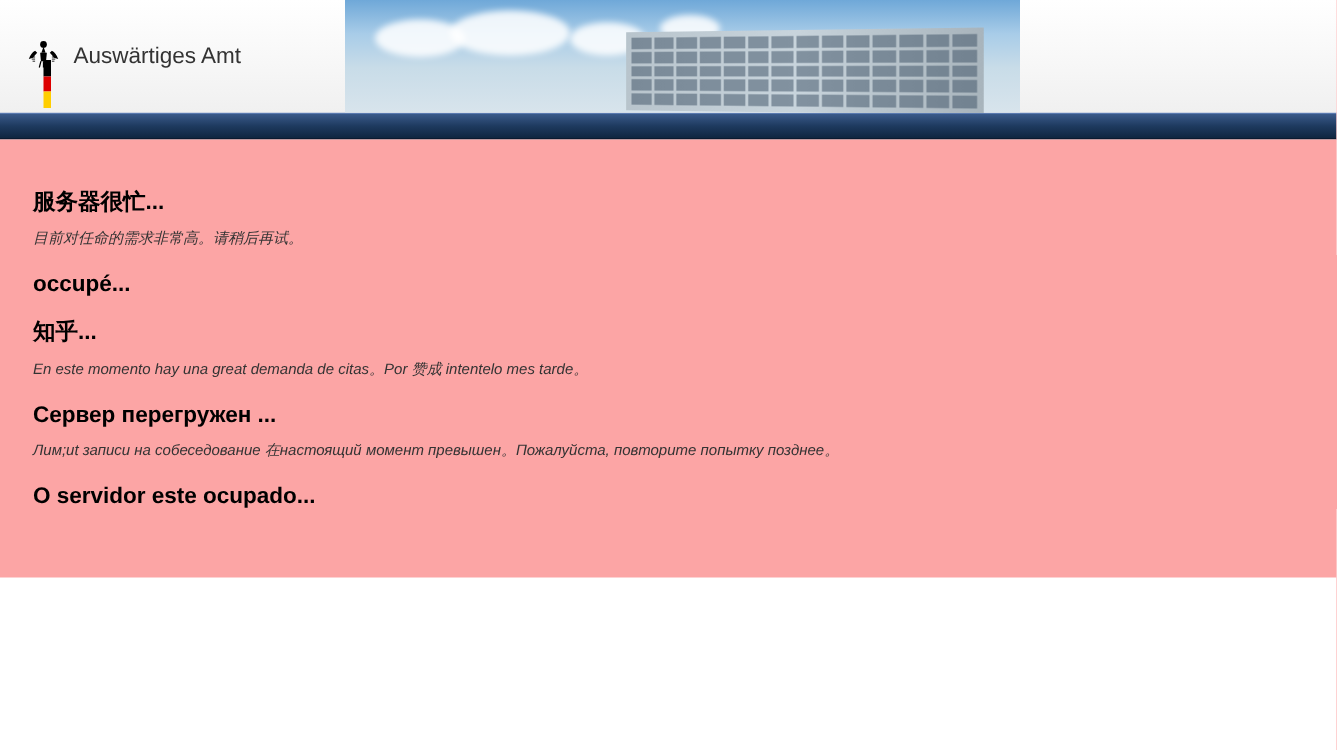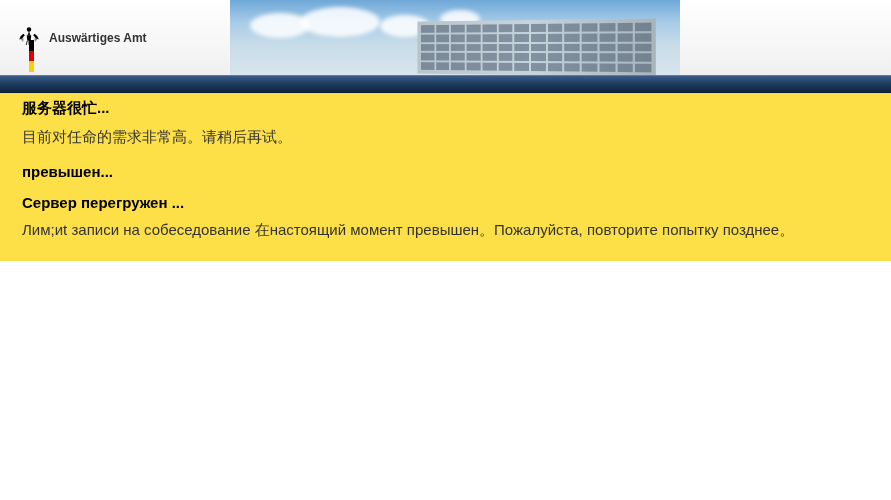--- a/index.html
+++ b/index.html
@@ -25,22 +25,22 @@
       display: flex;
       align-items: center;
       padding-left: 15px;
     }
     .eagle-icon {
       width: 28px;
       height: 28px;
       margin-right: 6px;
     }
     .ministry-name {
-      font-size: 12px;
-      font-weight: bold;
+      font-size: 15px;
+      font-weight: normal;
       color: #333;
     }
     .flag-stripe {
       position: absolute;
       left: 29px;
       top: 40px;
       width: 5px;
       height: 32px;
       display: flex;
       flex-direction: column;
@@ -90,36 +90,37 @@
     .window {
       background: rgba(60, 80, 100, 0.5);
     }
     .nav-bar {
       height: 18px;
       background: linear-gradient(to bottom, #3a5a8a 0%, #1e3a5f 50%, #0f2640 100%);
       border-top: 1px solid #5a7ab0;
       border-bottom: 1px solid #0a1a30;
     }
     .content {
-      padding: 6px 22px;
-      background: #fde047;
+      padding: 32px 22px;
+      background: #fca5a5;
     }
     .message-block {
       margin-bottom: 14px;
     }
     .message-heading {
       font-size: 15px;
       font-weight: bold;
       color: #000;
       margin-bottom: 8px;
     }
     .message-body {
-      font-size: 15px;
+      font-size: 10px;
       color: #333;
       line-height: 1.5;
+      font-style: italic;
     }
   </style>
 </head>
 <body>
 
 <div class="header">
   <div class="logo-area">
     <svg class="eagle-icon" viewBox="0 0 100 100">
       <circle cx="50" cy="20" r="8" fill="#000"></circle>
       <path d="M 50 25 L 45 40 L 55 40 Z" fill="#000"></path>
@@ -222,23 +223,28 @@
 </div>
 
 <div class="nav-bar"></div>
 
 <div class="content">
   <div class="message-block">
     <div class="message-heading">服务器很忙...</div>
     <div class="message-body">目前对任命的需求非常高。请稍后再试。</div>
   </div>
   <div class="message-block">
-    <div class="message-heading">превышен...</div>
-  </div>
-  <div class="message-block">
+    <div class="message-heading">occupé...</div>
+  </div>
+  <div class="message-block">
+  </div>
+  <div class="message-block">
+    <div class="message-heading">知乎...</div>
+    <div class="message-body">En este momento hay una great demanda de citas。Por 赞成 intentelo mes tarde。</div>
   </div>
   <div class="message-block">
     <div class="message-heading">Сервер перегружен ...</div>
     <div class="message-body">Лим;иt записи на собеседование 在настоящий момент превышен。Пожалуйста, повторите попытку позднее。</div>
   </div>
   <div class="message-block">
+    <div class="message-heading">O servidor este ocupado...</div>
   </div>
 </div>
 
 </body></html>

